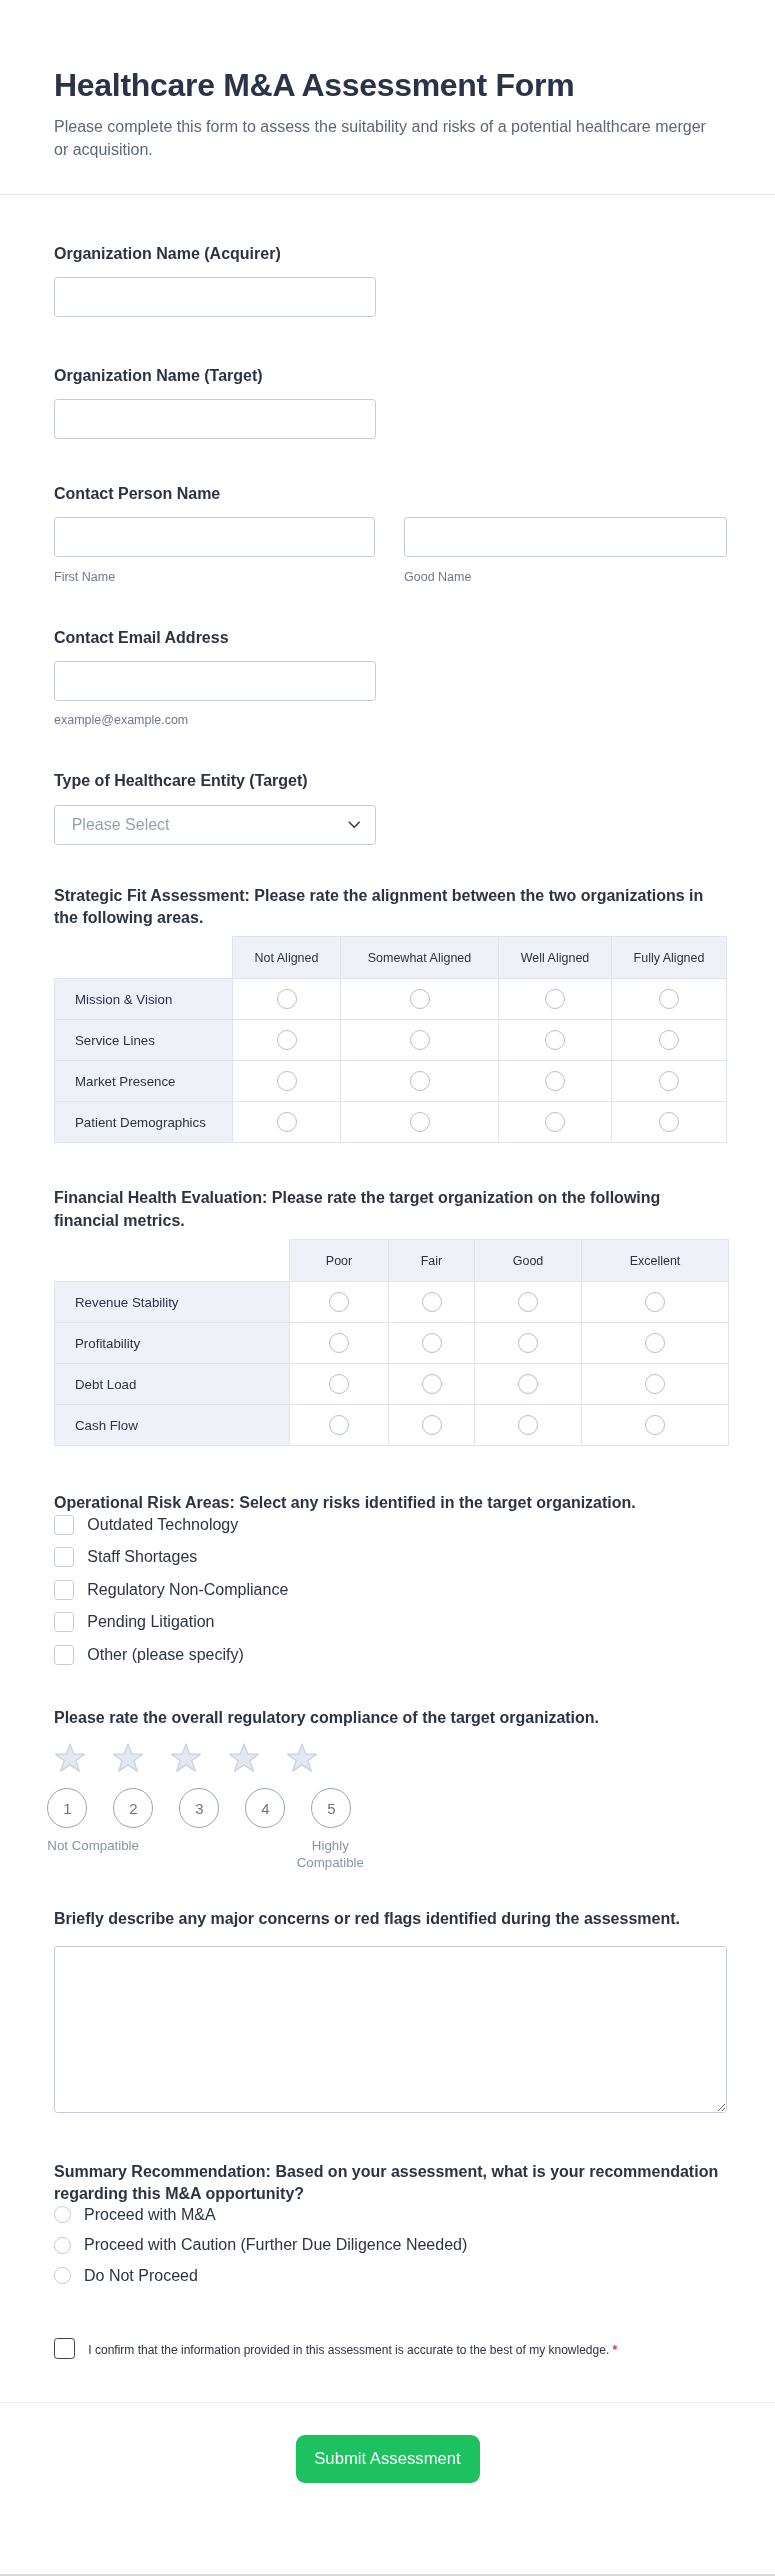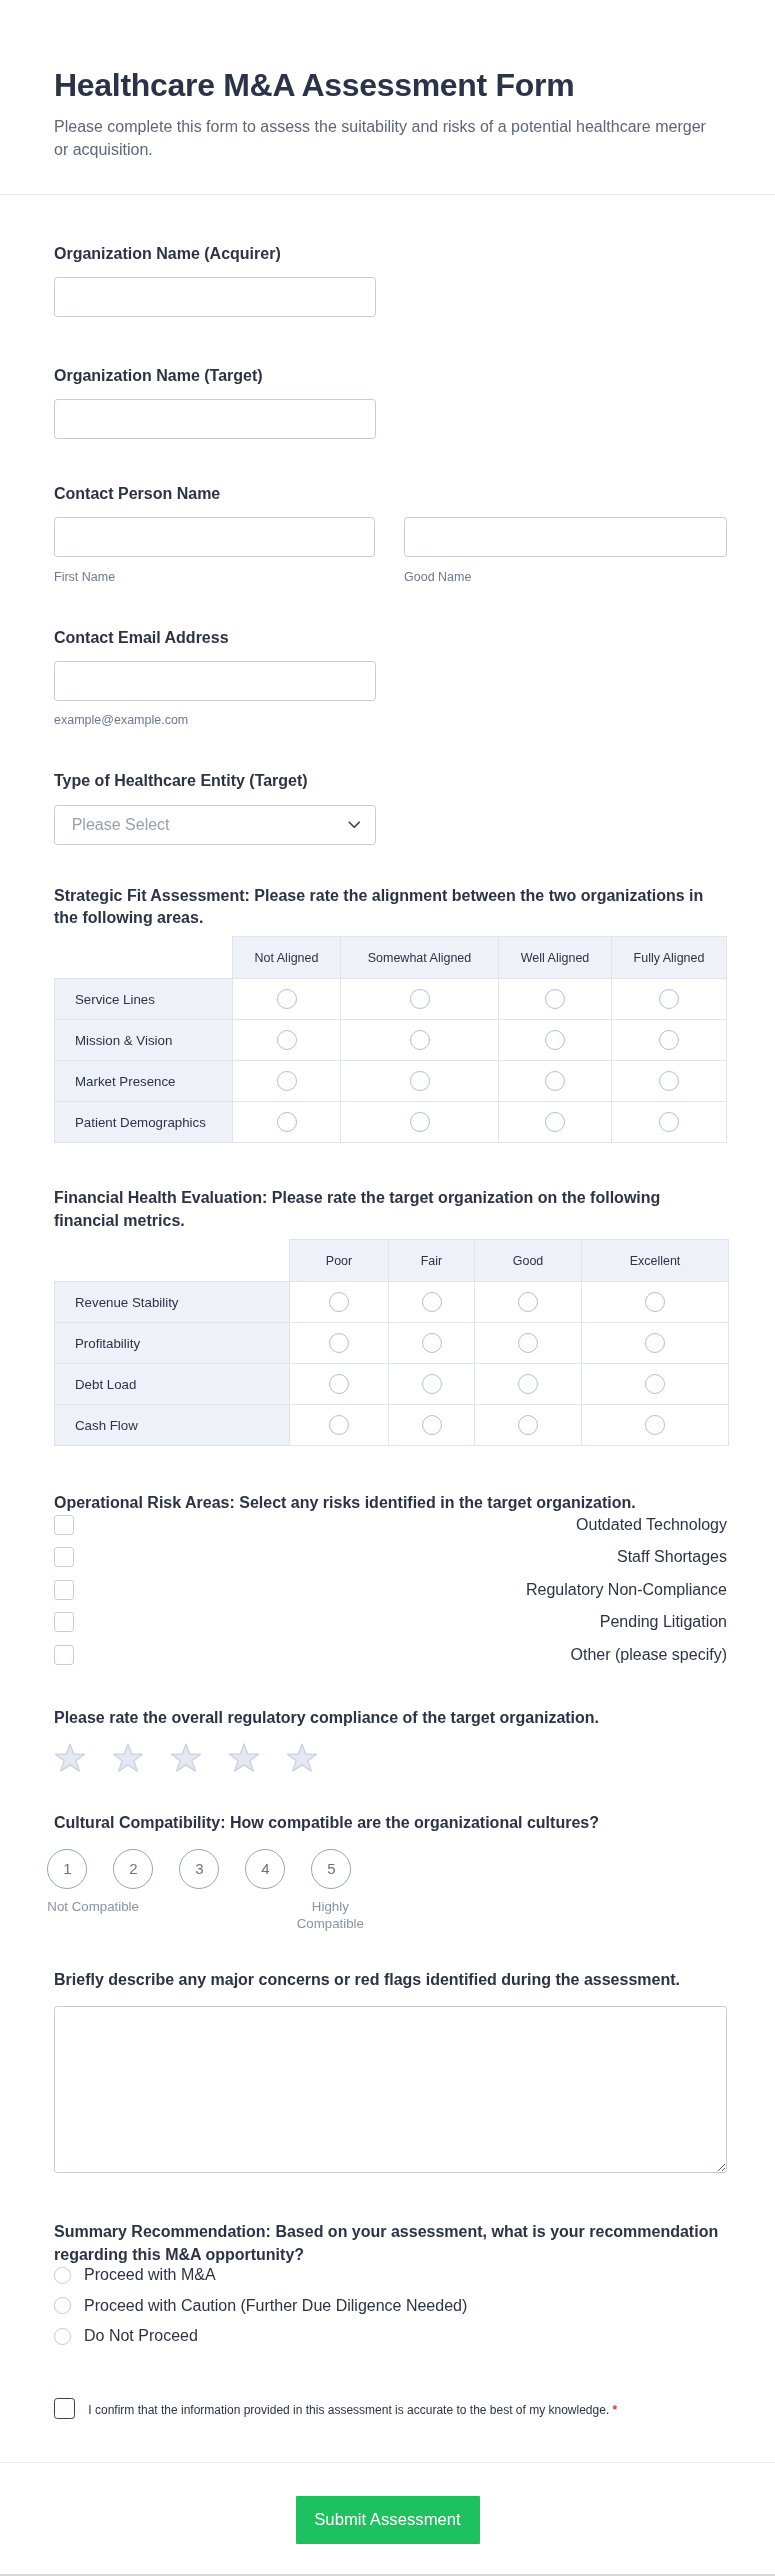--- a/index.html
+++ b/index.html
@@ -64,21 +64,21 @@
   }
   table.matrix td.cell { background: #fff; text-align: center; height: 41px; }
   .matrix-radio {
     display: inline-block; width: 20px; height: 20px;
     border: 0.8px solid #b6bdd1; border-radius: 50%; background: #fff;
     vertical-align: middle; cursor: pointer;
   }
 
   
   .q-risks { margin-top: 46px; }
-  .check-row { display: flex; align-items: center; gap: 13.3px; margin-bottom: 12.5px; justify-content: space-between; }
+  .check-row { display: flex; align-items: center; gap: 13.3px; margin-bottom: 12.5px; }
   .check-row:first-of-type { margin-top: 11.7px; }
   .cb {
     width: 20px; height: 20px; flex: 0 0 auto;
     border: 0.8px solid #c5cbd9; border-radius: 3.3px; background: #fff; cursor: pointer;
   }
   .opt-label { font-size: 16px; color: #2b3345; }
 
   
   .q-stars { margin-top: 42px; }
   .stars-row { margin-top: 13.3px; display: flex; gap: 26px; }
@@ -123,21 +123,21 @@
     display: inline-block; width: 21px; height: 21px;
     border: 1.7px solid #3a4257; border-radius: 3.3px; background: #fff;
     vertical-align: -5px; margin-right: 13.3px; cursor: pointer;
   }
   .required-mark { color: #e93434; font-weight: 700; margin-left: 3.3px; }
 
   
   .footer-divider { margin-top: 40px; border: none; border-top: 0.8px solid #ececf1; height: 0; }
   .submit-btn {
     display: block; margin: 32.5px auto 0 auto; width: 184px; height: 48px;
-    background: #1ec15f; border: none; border-radius: 1px;
+    background: #1ec15f; border: none; border-radius: 9px;
     color: #ffffff; font-size: 16.7px; font-weight: 500; font-family: inherit;
     cursor: pointer;
   }
 </style>
 </head>
 <body>
 
 <div class="page">
 
   <div class="header">
@@ -209,28 +209,28 @@
         <tr>
           <th class="corner"></th>
           <th>Not Aligned</th>
           <th>Somewhat Aligned</th>
           <th>Well Aligned</th>
           <th>Fully Aligned</th>
         </tr>
       </thead>
       <tbody>
         <tr>
+          <td class="rowlabel">Mission &amp; Vision</td>
+          <td class="cell"><span class="matrix-radio"></span></td>
+          <td class="cell"><span class="matrix-radio"></span></td>
+          <td class="cell"><span class="matrix-radio"></span></td>
+          <td class="cell"><span class="matrix-radio"></span></td>
+        </tr>
+        <tr>
           <td class="rowlabel">Service Lines</td>
-          <td class="cell"><span class="matrix-radio"></span></td>
-          <td class="cell"><span class="matrix-radio"></span></td>
-          <td class="cell"><span class="matrix-radio"></span></td>
-          <td class="cell"><span class="matrix-radio"></span></td>
-        </tr>
-        <tr>
-          <td class="rowlabel">Mission &amp; Vision</td>
           <td class="cell"><span class="matrix-radio"></span></td>
           <td class="cell"><span class="matrix-radio"></span></td>
           <td class="cell"><span class="matrix-radio"></span></td>
           <td class="cell"><span class="matrix-radio"></span></td>
         </tr>
         <tr>
           <td class="rowlabel">Market Presence</td>
           <td class="cell"><span class="matrix-radio"></span></td>
           <td class="cell"><span class="matrix-radio"></span></td>
           <td class="cell"><span class="matrix-radio"></span></td>
@@ -334,21 +334,20 @@
         </svg>
       <svg class="star" viewBox="0 0 100 100">
           <polygon points="50,6 61.8,38.2 95.1,38.2 68.2,58.8 79.4,91 50,71.4 20.6,91 31.8,58.8 4.9,38.2 38.2,38.2" fill="#e4e8f1" stroke="#c9d0e0" stroke-width="4" stroke-linejoin="round"></polygon>
         </svg>
       <svg class="star" viewBox="0 0 100 100">
           <polygon points="50,6 61.8,38.2 95.1,38.2 68.2,58.8 79.4,91 50,71.4 20.6,91 31.8,58.8 4.9,38.2 38.2,38.2" fill="#e4e8f1" stroke="#c9d0e0" stroke-width="4" stroke-linejoin="round"></polygon>
         </svg>
     </div>
 
     
-    <div class="q q-culture">Cultural Compatibility: How compatible are the organizational cultures?</div>
     <div class="scale-row">
       <div class="scale-circle">1</div>
       <div class="scale-circle">2</div>
       <div class="scale-circle">3</div>
       <div class="scale-circle">4</div>
       <div class="scale-circle">5</div>
     </div>
     <div class="scale-labels">
       <span class="scale-min">Not Compatible</span>
       <span class="scale-max">Highly Compatible</span>

